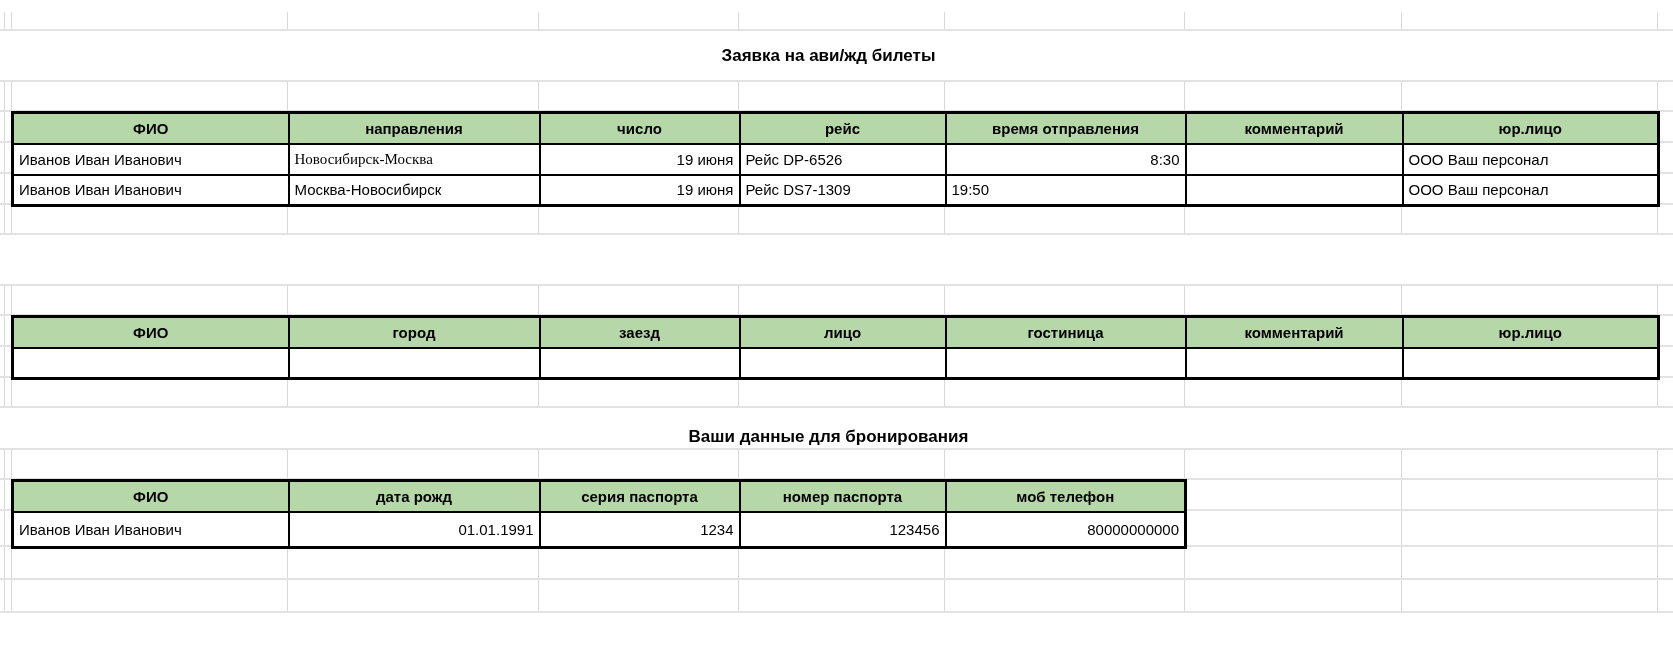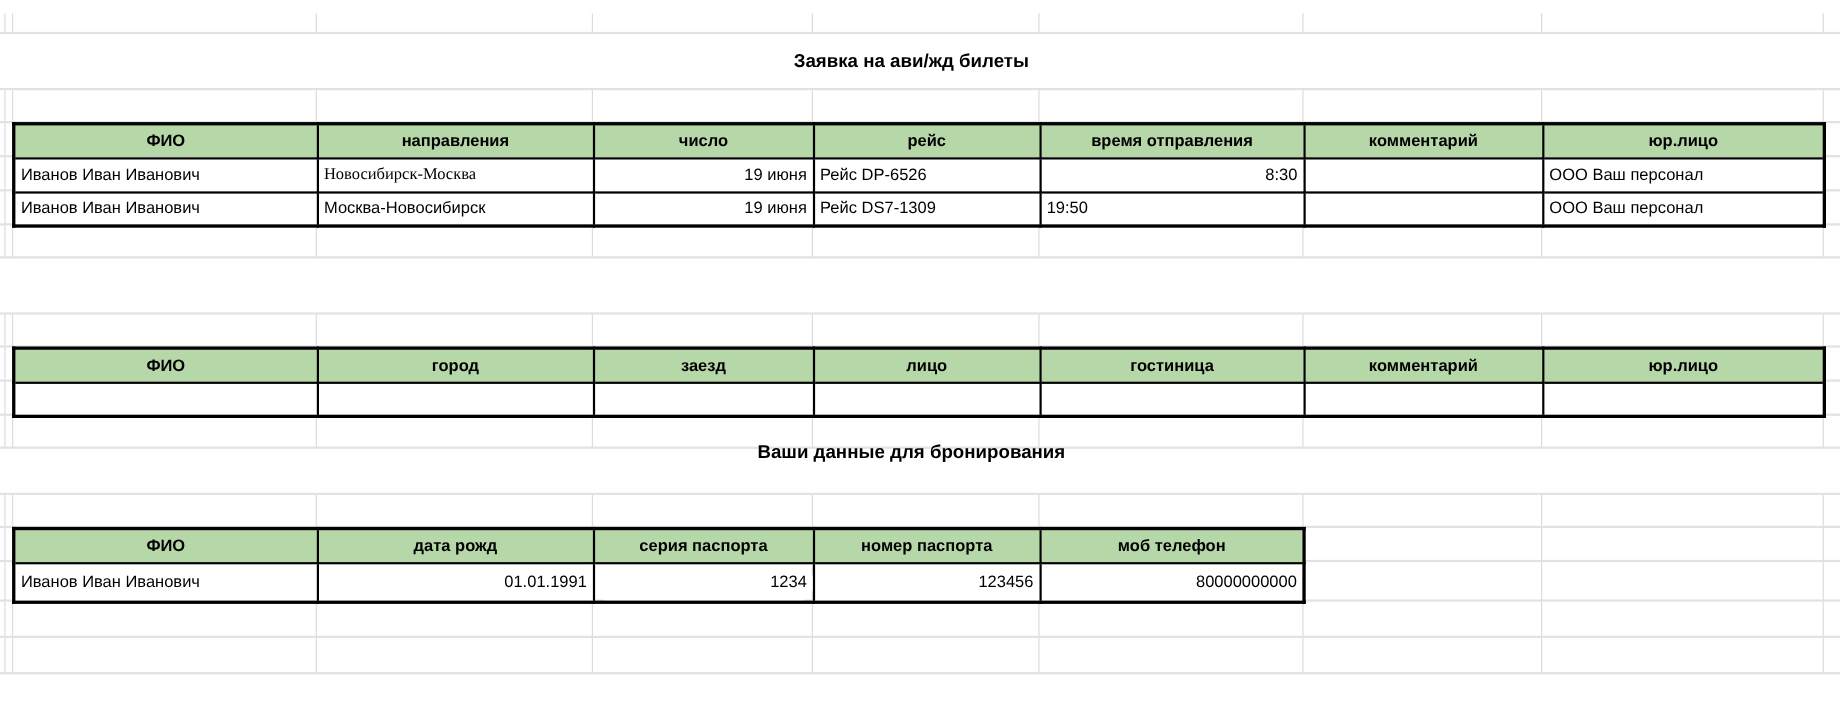--- a/index.html
+++ b/index.html
@@ -122,21 +122,21 @@
       <div class="hline" style="top: 478px;"></div>
       <div class="hline" style="top: 509px;"></div>
       <div class="hline" style="top: 545px;"></div>
       <div class="hline" style="top: 578px;"></div>
       <div class="hline" style="top: 611px;"></div>
     </div>
 
   <div class="section-title" style="top:30px;height:51px">Заявка на ави/жд билеты</div>
 
 
-  <div class="section-title" style="top:394px;height:33px">Ваши данные для бронирования</div>
+  <div class="section-title" style="top:420px;height:33px">Ваши данные для бронирования</div>
 
   <table class="sheet-table" id="table-0" style="left: 11px; top: 111px; width: 1646px;">
       <colgroup>
         <col style="width: 276px;">
         <col style="width: 251px;">
         <col style="width: 200px;">
         <col style="width: 206px;">
         <col style="width: 240px;">
         <col style="width: 217px;">
         <col style="width: 256px;">
@@ -222,19 +222,19 @@
           <th>дата рожд</th>
           <th>серия паспорта</th>
           <th>номер паспорта</th>
           <th>моб телефон</th>
         </tr>
       </thead>
       <tbody>
         <tr style="height: 36px;">
           <td style="text-align: left;">Иванов Иван Иванович</td>
           <td style="text-align: right;">01.01.1991</td>
-          <td style="text-align: right; border-radius: 18px;">1234</td>
+          <td style="text-align: right;">1234</td>
           <td style="text-align: right;">123456</td>
           <td style="text-align: right;">80000000000</td>
         </tr>
       </tbody>
     </table>
 </div>
 
 </body></html>

